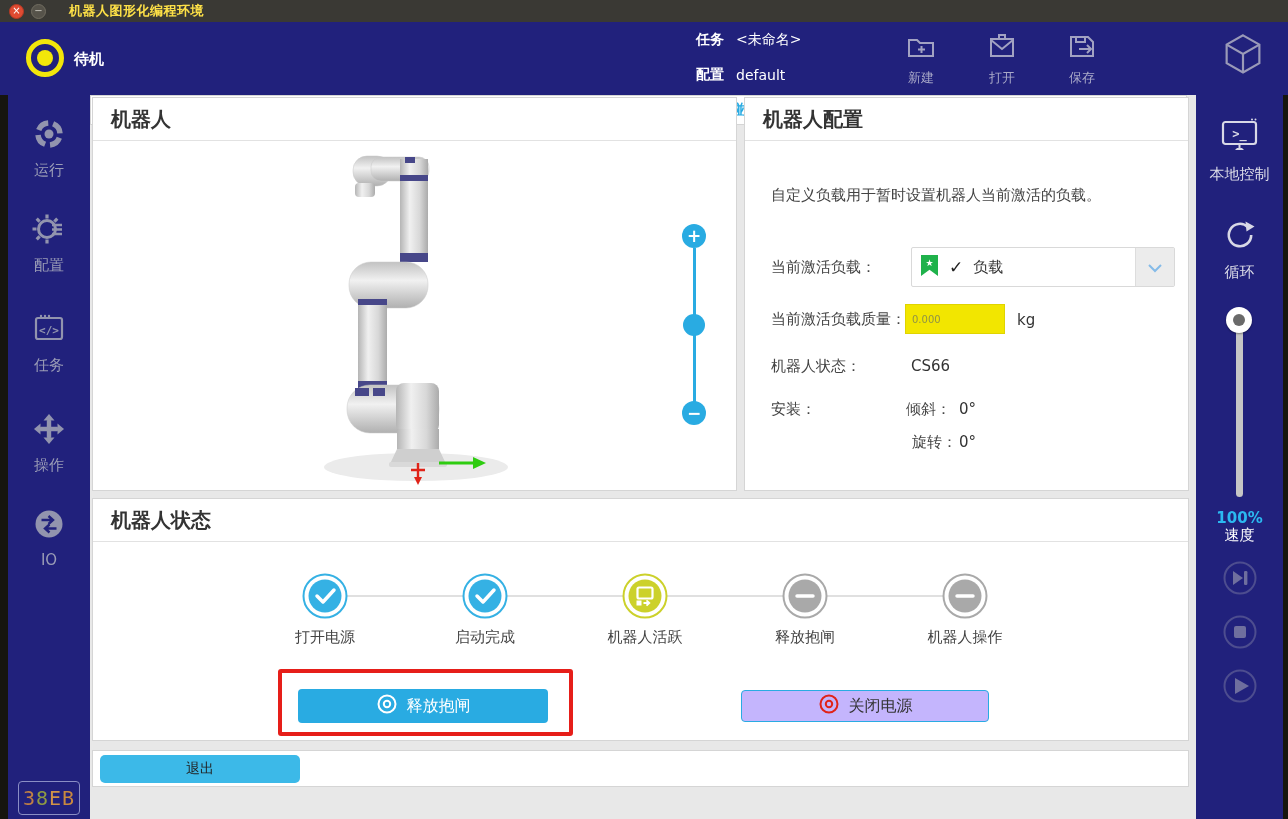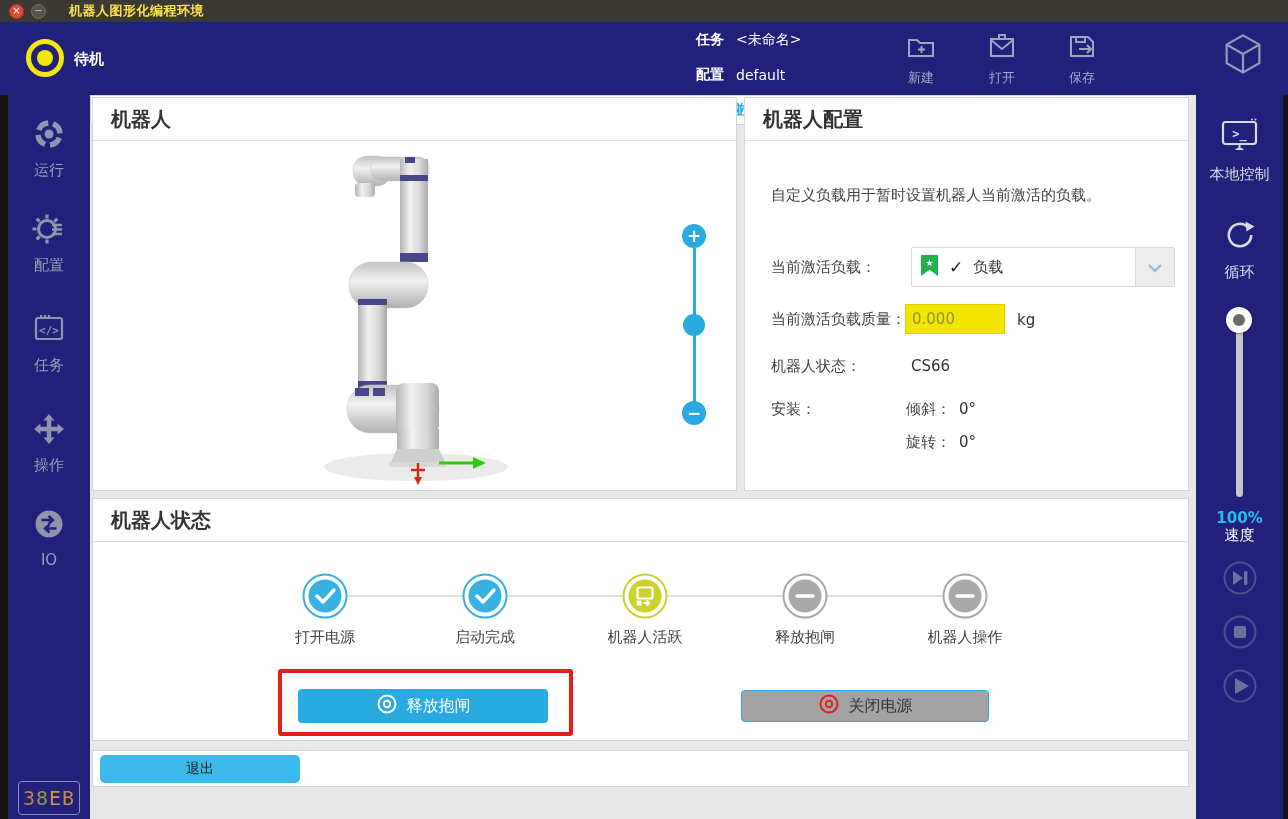--- a/index.html
+++ b/index.html
@@ -67,29 +67,29 @@
   .cfg-desc{position:absolute;left:26px;top:88px;font-size:15px;color:#444;}
   .cfg-lbl{position:absolute;font-size:15px;color:#444;}
   .cfg-val{position:absolute;font-size:15px;color:#333;}
   .dropdown{position:absolute;left:166px;top:149px;width:262px;height:38px;border:1px solid #d9d9d9;border-radius:2px;
             background:#fff;display:flex;align-items:center;cursor:pointer;}
   .dropdown .dd-main{flex:1;display:flex;align-items:center;gap:10px;padding-left:8px;}
   .dd-check{font-size:17px;font-weight:bold;color:#222;}
   .dd-text{font-size:15px;color:#333;}
   .dd-caret{width:38px;height:100%;background:#ececec;border-left:1px solid #ddd;display:flex;align-items:center;justify-content:center;}
   .mass-input{position:absolute;left:160px;top:206px;width:100px;height:30px;background:#f2e600;border:1px solid #e0d400;
-              box-sizing:border-box;padding:0 6px;font-size:15px;color:#8f9346;font-family:inherit;outline:none;}
+              box-sizing:border-box;padding:0 6px;font-size:10px;color:#8f9346;font-family:inherit;outline:none;}
   
   .step-line{position:absolute;left:232px;top:96px;width:640px;height:2px;background:#e0e0e0;}
   .step{position:absolute;top:74px;width:120px;display:flex;flex-direction:column;align-items:center;gap:9px;}
   .step .lbl{font-size:15px;color:#444;}
   .annot-box{position:absolute;left:185px;top:170px;width:287px;height:59px;border:4px solid #e61e19;border-radius:3px;z-index:3;}
   .btn-release{position:absolute;left:205px;top:190px;width:250px;height:34px;background:#29abe2;border-radius:4px;
                display:flex;align-items:center;justify-content:center;gap:9px;color:#fff;font-size:16px;cursor:pointer;z-index:2;}
-  .btn-poweroff{position:absolute;left:648px;top:191px;width:248px;height:32px;background:#a3a3a3;border:1px solid #29abe2;
+  .btn-poweroff{position:absolute;left:648px;top:191px;width:248px;height:32px;background:#c4b5fd;border:1px solid #29abe2;
                 border-radius:4px;display:flex;align-items:center;justify-content:center;gap:9px;color:#333;font-size:16px;
                 box-sizing:border-box;cursor:pointer;}
   .btn-exit{position:absolute;left:7px;top:4px;width:200px;height:28px;background:#3cb9e8;border-radius:5px;
             display:flex;align-items:center;justify-content:center;color:#222;font-size:14px;cursor:pointer;}
   
   .sb-item{display:flex;align-items:center;gap:5px;white-space:nowrap;}
   .sb-sep{color:#ccc;}
   .sb-gray{color:#b0b0b0;}
   .sb-blue{color:#29abe2;font-weight:600;}
   .sb-file{background:#d9e4ef;padding:1px 3px;}
@@ -380,21 +380,21 @@
       <div class="cfg-lbl" style="left:26px;top:212px;">当前激活负载质量：</div>
       <input class="mass-input" value="0.000" style="">
       <div class="cfg-val" style="left:272px;top:213px;">kg</div>
 
       <div class="cfg-lbl" style="left:26px;top:259px;">机器人状态：</div>
       <div class="cfg-val" style="left:166px;top:259px;">CS66</div>
 
       <div class="cfg-lbl" style="left:26px;top:302px;">安装：</div>
       <div class="cfg-lbl" style="left:161px;top:302px;">倾斜：</div>
       <div class="cfg-val" style="left:214px;top:302px;">0°</div>
-      <div class="cfg-lbl" style="left:161px;top:335px;">旋转：</div>
+      <div class="cfg-lbl" style="left:167px;top:335px;">旋转：</div>
       <div class="cfg-val" style="left:214px;top:335px;">0°</div>
     </div>
 
     <div class="panel p-status">
       <div class="panel-h">机器人状态</div>
       <div class="step-line"></div>
 
       <div class="step" style="left:172px;">
         <svg width="46" height="46">
             <circle cx="23" cy="23" r="21.5" fill="#fff" stroke="#35b1e4" stroke-width="2"></circle>

